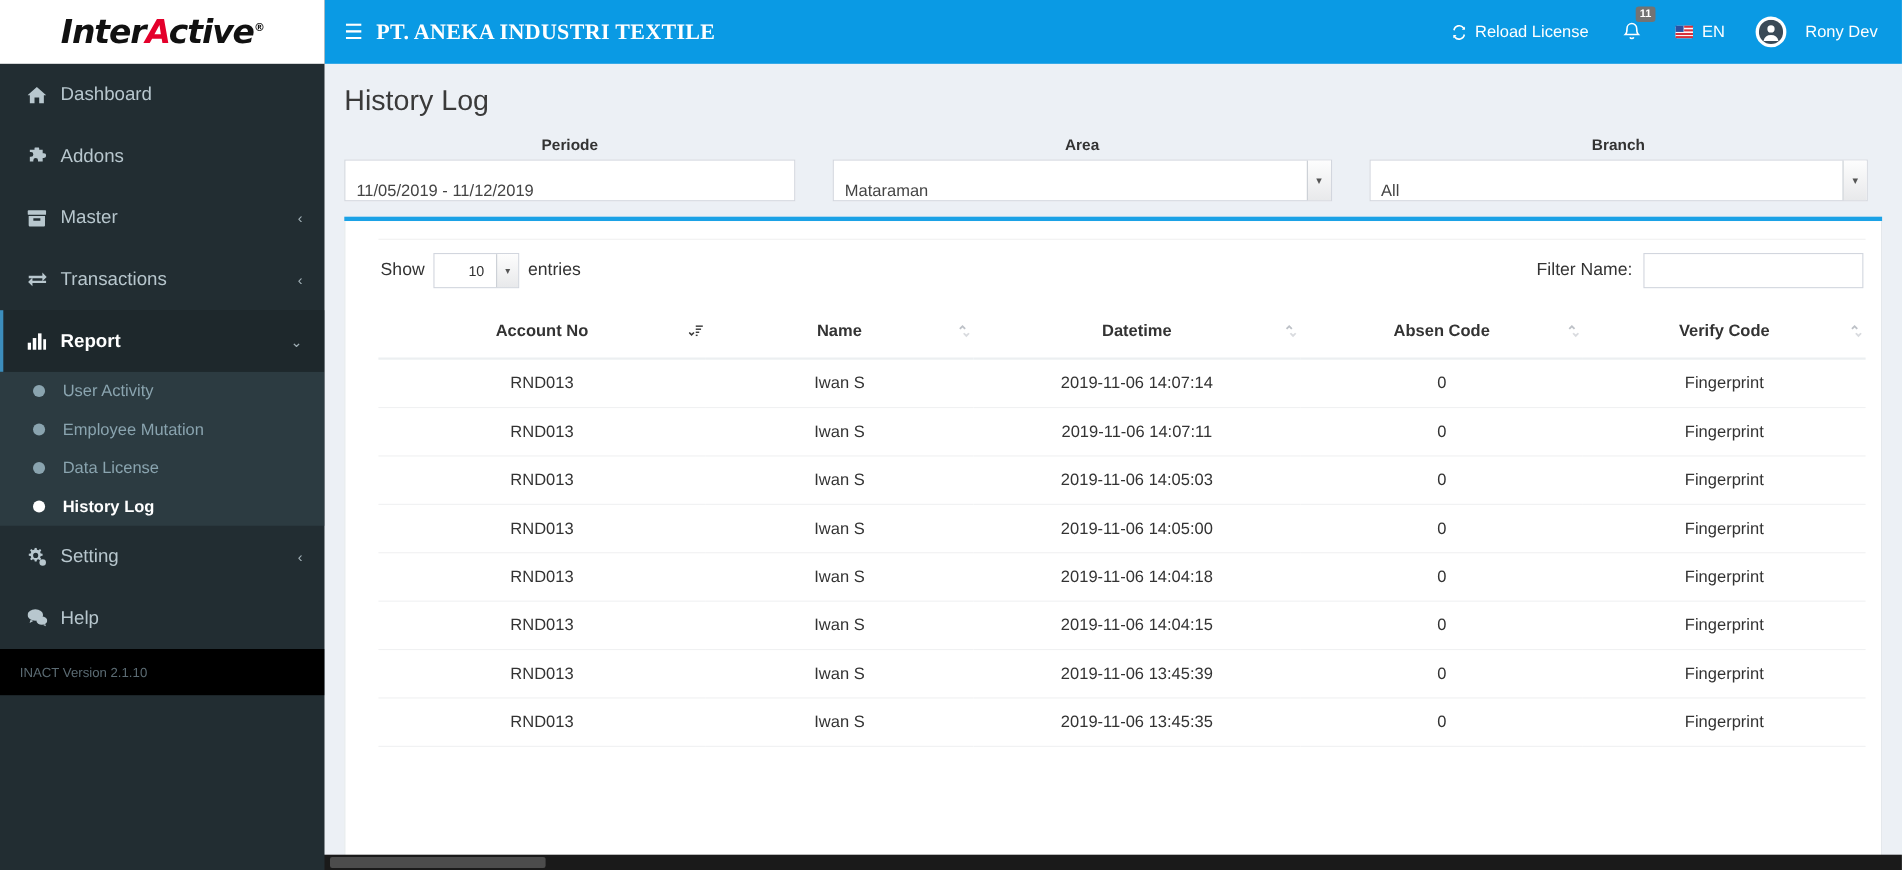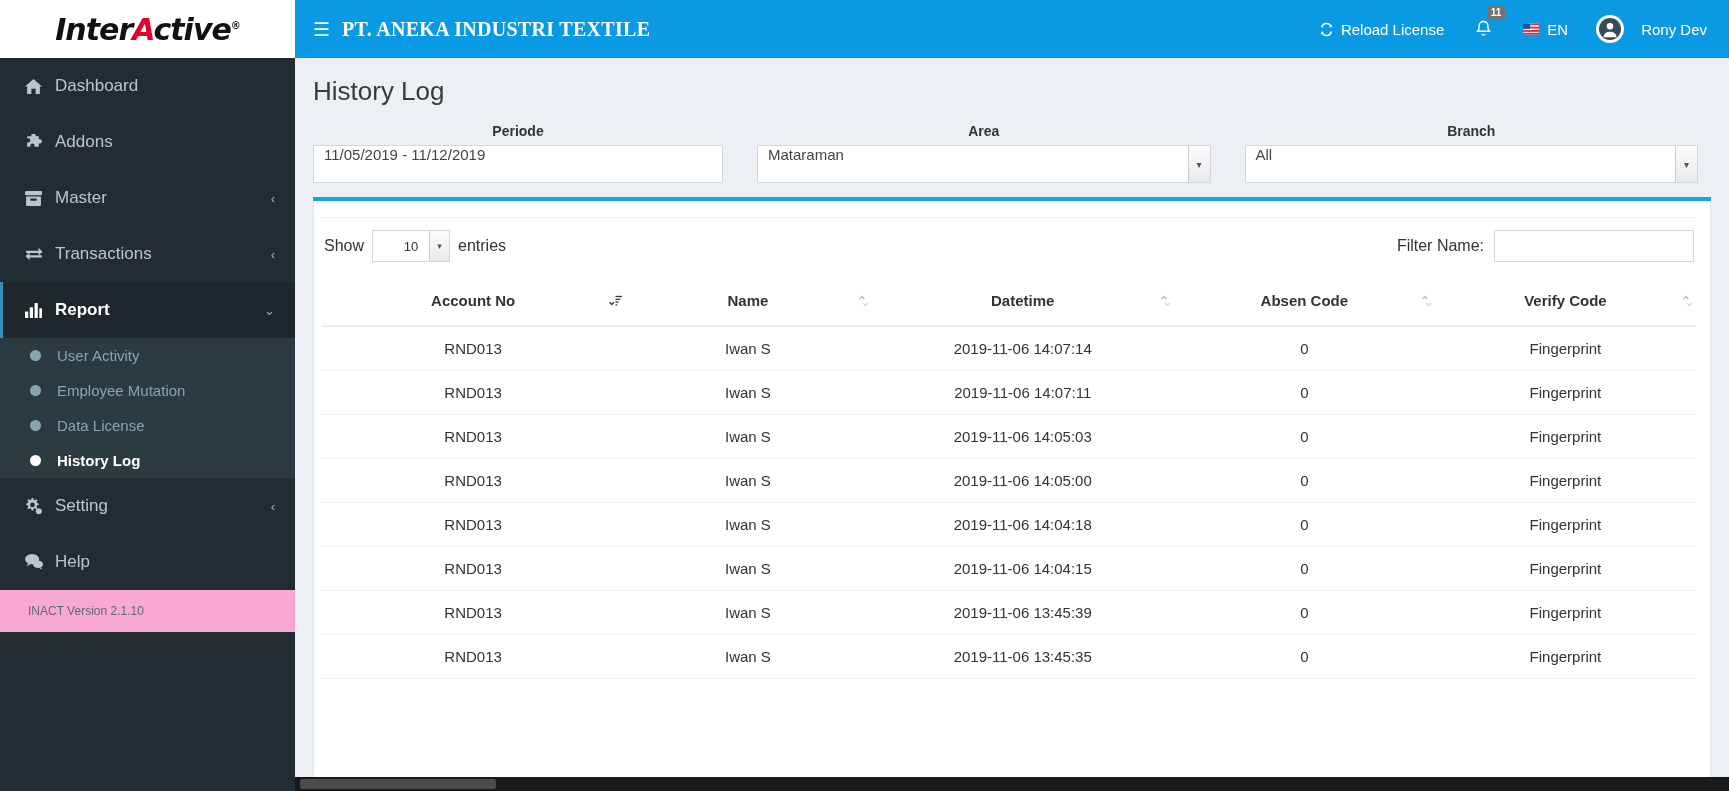--- a/index.html
+++ b/index.html
@@ -62,22 +62,22 @@
   }
   .sub-item .dot {
     width: 11px; height: 11px; border-radius: 50%;
     background: #8aa4af; margin-right: 16px; flex: 0 0 11px;
   }
   .sub-item.active { color: #ffffff; font-weight: bold; }
   .sub-item.active .dot { background: #ffffff; }
 
   .version {
     height: 42px; display: flex; align-items: center;
-    padding-left: 28px; color: #5b6b73; font-size: 12px;
-    background: #f9a8d4;
+    padding-left: 18px; color: #5b6b73; font-size: 12px;
+    background: #000000;
   }
   .sidebar-filler { flex: 1 1 auto; background: #222d32; }
 
   
   .main { flex: 1 1 auto; display: flex; flex-direction: column; min-width: 0; background: #ecf0f5; }
   .topbar {
     height: 58px; flex: 0 0 58px;
     background: #0a9ae4;
     display: flex; align-items: center;
     padding: 0 22px 0 18px;
@@ -126,41 +126,41 @@
   .fgroup { flex: 1 1 0; min-width: 0; }
   .fgroup.periode { flex: 0 0 410px; }
   .flabel {
     display: block; text-align: center;
     font-size: 14px; font-weight: bold; color: #333;
     margin-bottom: 6px;
   }
   .fctl {
     height: 38px; width: 100%;
     background: #fff; border: 1px solid #d2d6de;
-    display: flex; align-items: flex-start;
+    display: flex; align-items: flex-end;
     padding: 0 10px;
     font-size: 15px; color: #444;
     position: relative; cursor: pointer;
   }
   .fctl .caret-box {
     position: absolute; right: 0; top: 0; bottom: 0;
     width: 22px; border-left: 1px solid #c8cdd3;
     background: linear-gradient(#fdfdfd,#e8e9eb);
     display: flex; align-items: center; justify-content: center;
     font-size: 10px; color: #555;
   }
 
   .accent-bar { height: 4px; background: #1ba2e6; margin: 0 18px; }
 
   .panel {
     background: #fff; margin: 0 18px;
     border: 1px solid #e4e8ec; border-top: none;
     height: 100%;
   }
-  .panel-inner { padding: 16px 14px 0 8px; }
+  .panel-inner { padding: 16px 14px 0 30px; }
   .table-top {
     display: flex; align-items: center;
     padding: 12px 2px 14px 2px;
     border-top: 1px solid #f0f0f0;
   }
   .show-entries { display: flex; align-items: center; gap: 8px; font-size: 16px; color: #333; }
   .mini-select {
     width: 78px; height: 32px;
     border: 1px solid #d2d6de; background: #fff;
     display: flex; align-items: center; justify-content: center;

